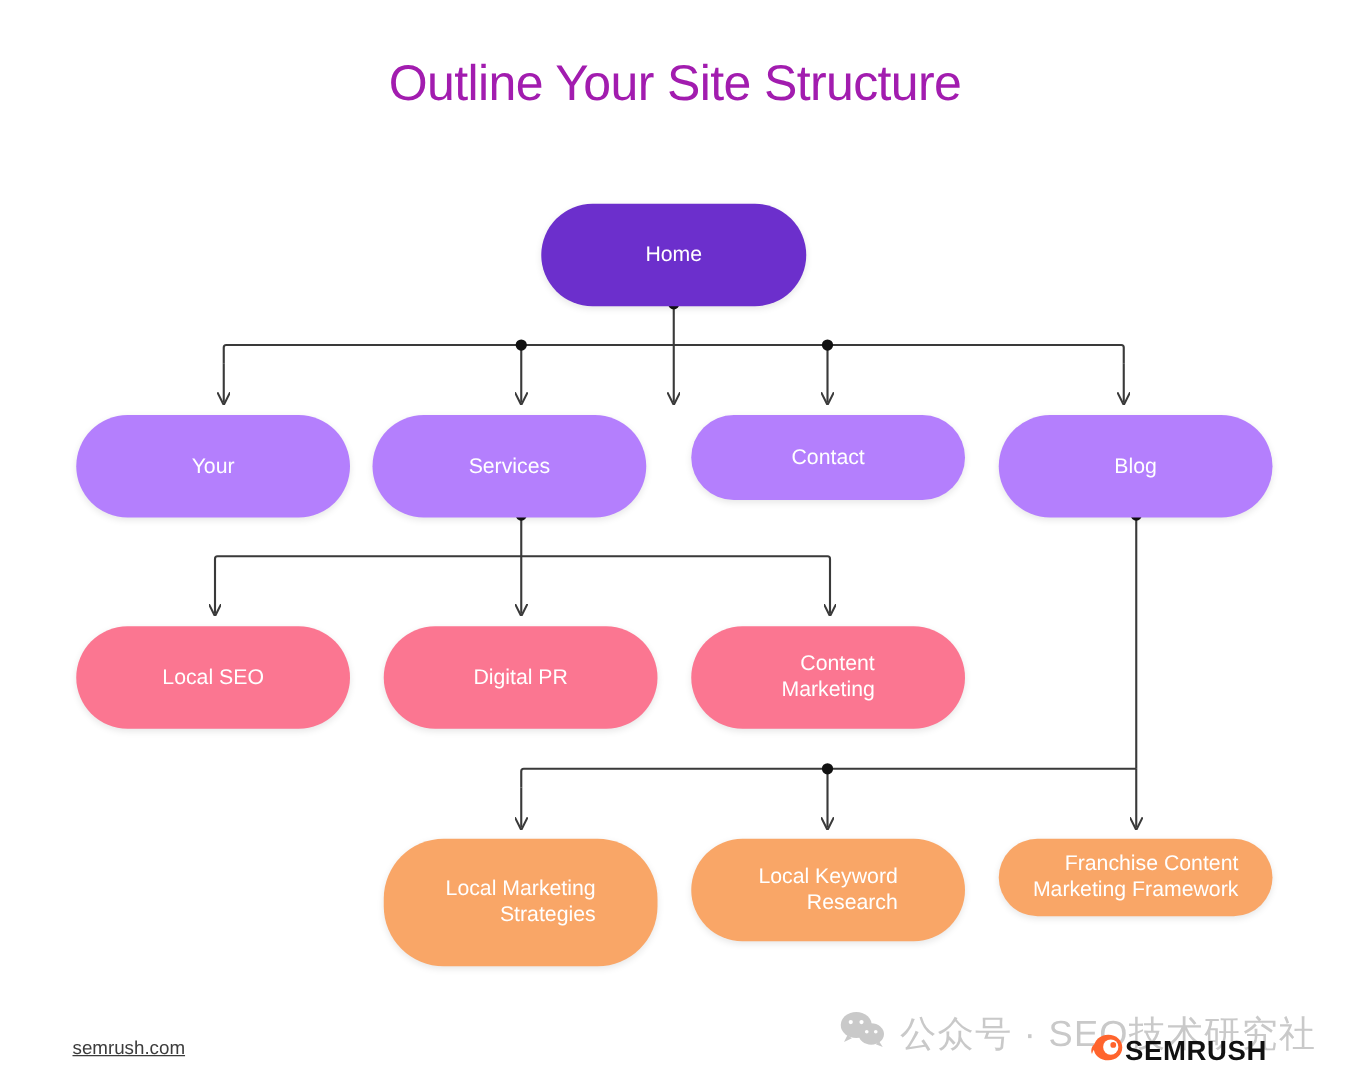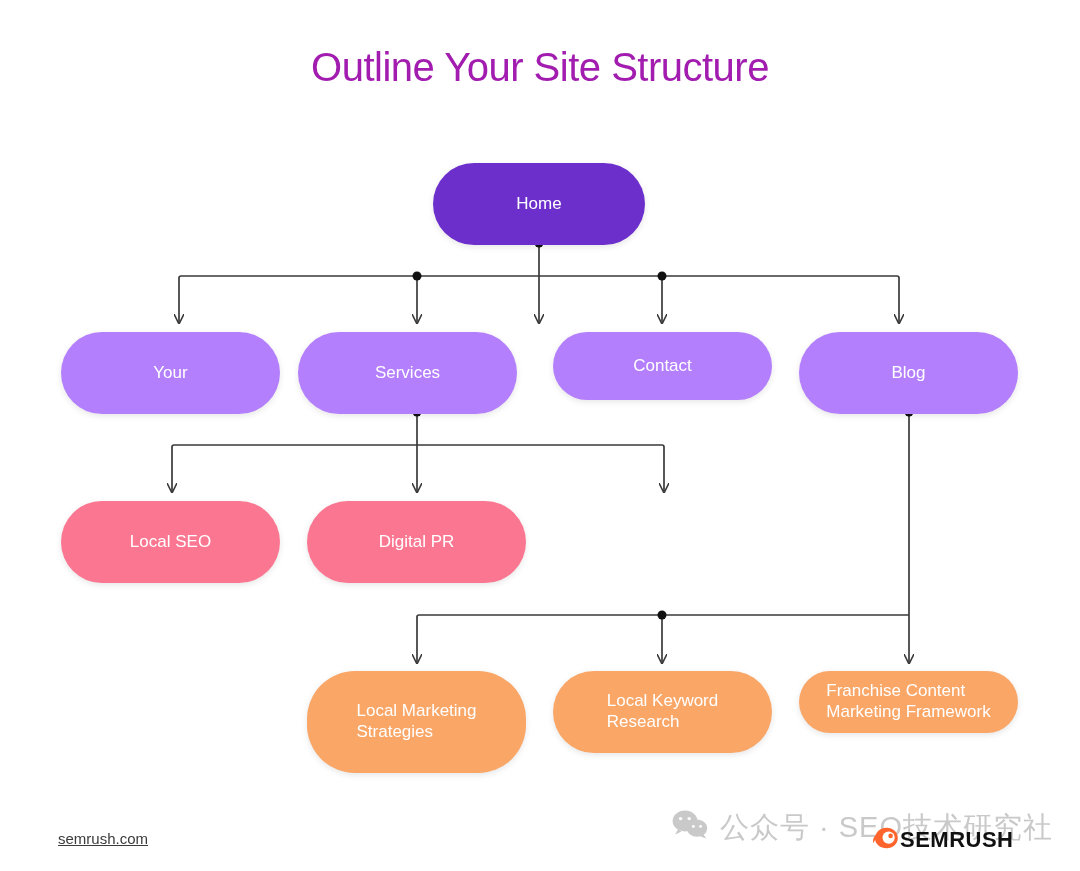--- a/index.html
+++ b/index.html
@@ -44,21 +44,21 @@
     height: 871px;
     pointer-events: none;
   }
 
   .node {
     position: absolute;
     box-sizing: border-box;
     display: flex;
     align-items: center;
     justify-content: center;
-    text-align: left;
+    text-align: right;
     color: #ffffff;
     line-height: 1.22;
     border-radius: 48px;
     padding: 4px 12px;
     box-shadow: 0 2px 6px rgba(0,0,0,0.10);
   }
 
   .node-label { display: block; white-space: pre-line; }
 
   .node.home       { background: #6C2FCC; font-size: 17px; }
@@ -165,20 +165,24 @@
   </div>
   <div class="node level1" style="left:799px; top:332px; width:219px; height:82px;">
     <span class="node-label">Blog</span>
   </div>
 
   <div class="node level2" style="left:61px; top:501px; width:219px; height:82px;">
     <span class="node-label">Local SEO</span>
   </div>
   <div class="node level2" style="left:307px; top:501px; width:219px; height:82px;">
     <span class="node-label">Digital PR</span>
+  </div>
+  <div class="node level2" style="left:553px; top:501px; width:219px; height:82px;">
+    <span class="node-label">Content
+Marketing</span>
   </div>
 
   <div class="node level3" style="left:307px; top:671px; width:219px; height:102px;">
     <span class="node-label">Local Marketing
 Strategies</span>
   </div>
   <div class="node level3" style="left:553px; top:671px; width:219px; height:82px;">
     <span class="node-label">Local Keyword
 Research</span>
   </div>

